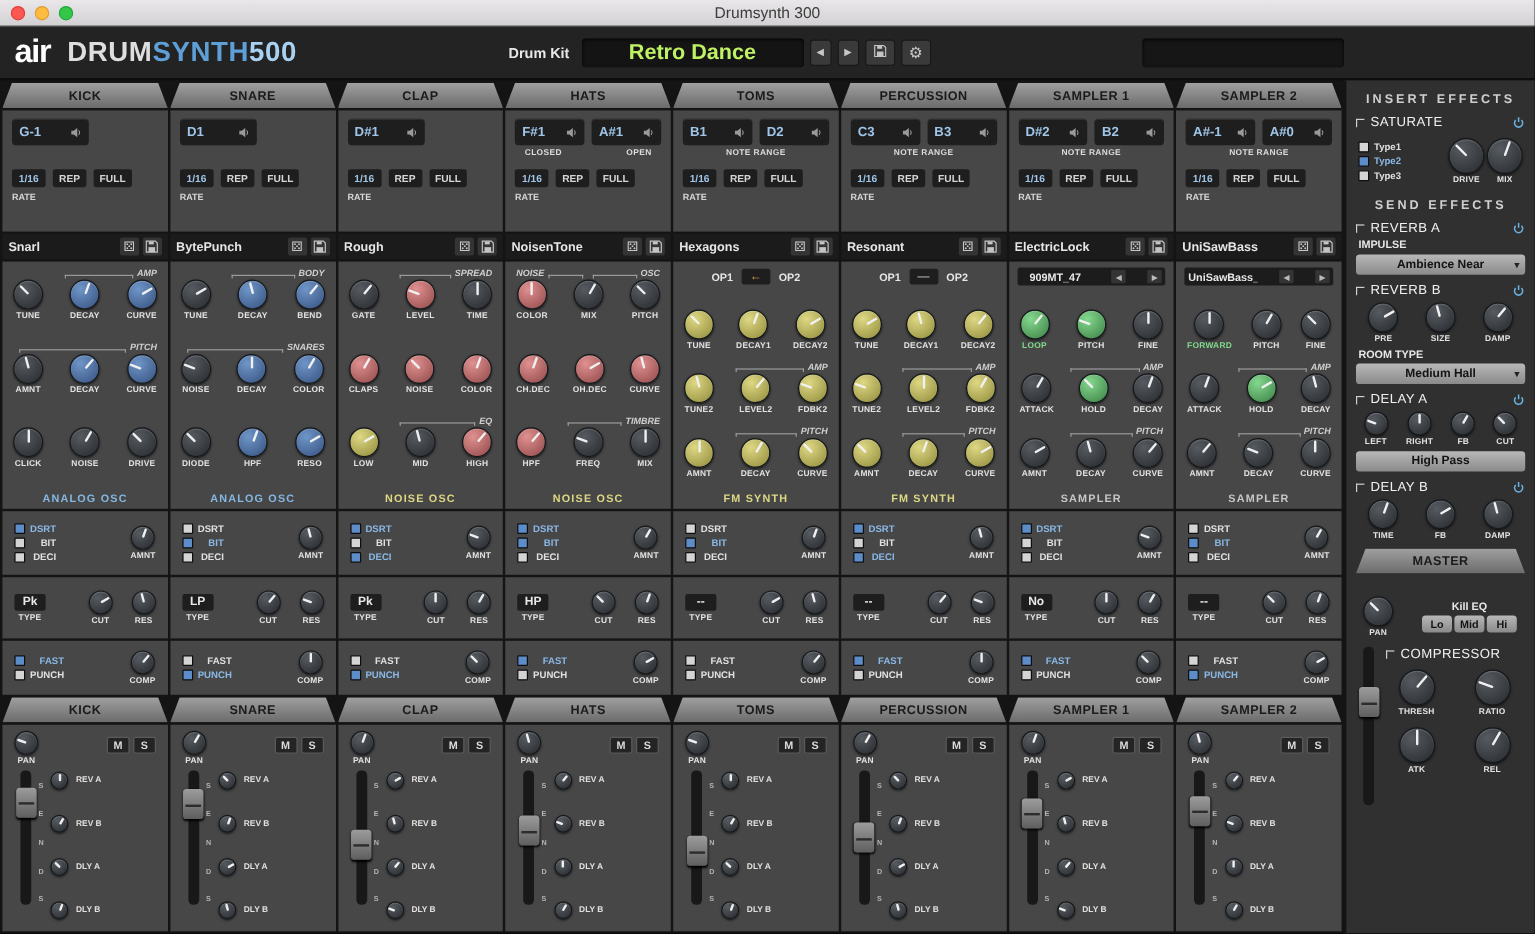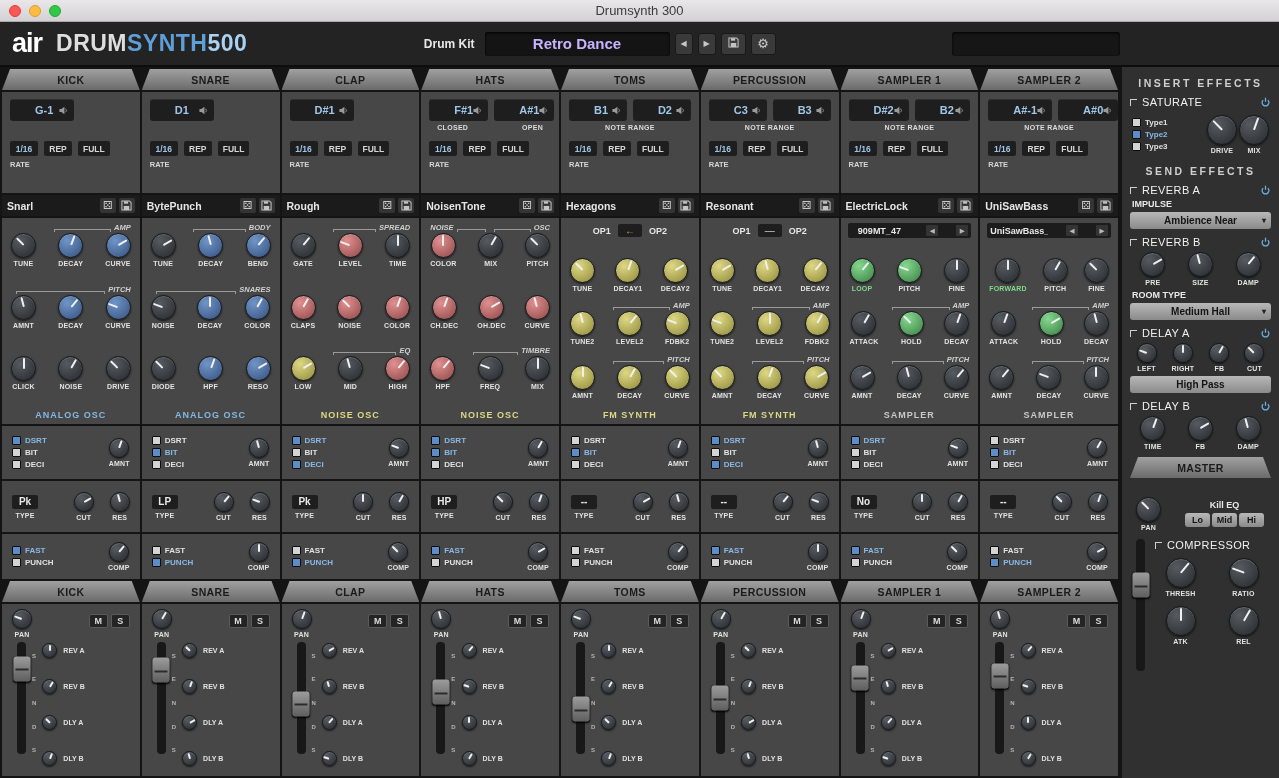--- a/index.html
+++ b/index.html
@@ -19,22 +19,22 @@
 
   
   .header { height:45px; background:#232323; border-bottom:2px solid #0d0d0d; display:flex;
     align-items:center; padding:0 12px; flex:0 0 auto; }
   .logo { font-weight:800; font-size:27px; color:#fff; letter-spacing:-1px; margin-right:14px; }
   .apptitle { font-size:23px; font-weight:800; letter-spacing:.5px; white-space:nowrap; }
   .apptitle .t1 { color:#dedede; } .apptitle .t2 { color:#5f9fd8; } .apptitle .t3 { color:#a9d2f2; }
   .spacer { flex:1; }
   .kit { display:flex; align-items:center; gap:5px; }
   .kitlabel { font-size:12px; font-weight:700; color:#e8e8e8; margin-right:5px; }
-  .kitname { width:185px; height:24px; background:#141414; border-radius:3px; color:#c4b5fd; font-weight:700;
-    font-size:15px; display:flex; align-items:center; justify-content:center; box-shadow:inset 0 1px 3px #000; }
+  .kitname { width:185px; height:24px; background:#141414; border-radius:3px; color:#bef264; font-weight:700;
+    font-size:18px; display:flex; align-items:center; justify-content:center; box-shadow:inset 0 1px 3px #000; }
   .navbtn { width:18px; height:22px; background:#3a3a3a; border:1px solid #191919; border-radius:3px;
     color:#c8c8c8; font-size:8px; display:flex; align-items:center; justify-content:center; }
   .iconbtn { width:25px; height:22px; background:#3a3a3a; border:1px solid #191919; border-radius:3px;
     color:#c8c8c8; font-size:13px; display:flex; align-items:center; justify-content:center; }
   .displayfield { width:168px; height:24px; background:#161616; border-radius:3px;
     box-shadow:inset 0 1px 3px #000; margin-right:147px; }
 
   
   .main { flex:1; display:flex; background:#141414; min-height:0; }
   #channels { flex:1; display:grid; grid-template-columns:repeat(8,1fr); gap:2px; padding:2px; min-width:0; }
@@ -43,21 +43,21 @@
 
   .tab { height:21px; flex:0 0 auto; background:linear-gradient(#a0a0a0,#6b6b6b); color:#1b1b1b;
     font-weight:700; font-size:10.5px; letter-spacing:.4px; display:flex; align-items:center; justify-content:center;
     clip-path:polygon(8px 0, calc(100% - 8px) 0, 100% 100%, 0 100%); }
 
   
   .topblock { height:101px; flex:0 0 auto; padding:7px 8px 4px; }
   .noterow { display:flex; gap:6px; }
   .notebtn { flex:1; max-width:64px; height:22px; background:#1e1e1e; border-radius:3px; display:flex;
     align-items:center; justify-content:space-between; padding:0 6px; box-shadow:inset 0 1px 0 rgba(255,255,255,.08); }
-  .notetxt { color:#9fc6e8; font-weight:700; font-size:11px;margin-left:19px; }
+  .notetxt { color:#9fc6e8; font-weight:700; font-size:11px; }
   .spk { display:flex; }
   .caprow { display:flex; justify-content:space-between; padding:0 8px; margin-top:3px; height:10px;
     font-size:7px; font-weight:700; color:#dcdcdc; letter-spacing:.3px; }
   .caprow.single { justify-content:center; }
   .raterow { display:flex; gap:6px; margin-top:7px; }
   .smbtn { height:15px; min-width:28px; padding:0 5px; background:#1e1e1e; border-radius:2px; display:flex;
     align-items:center; justify-content:center; font-size:8.5px; font-weight:700; color:#d6d6d6; }
   .smbtn.blue { color:#9fc6e8; }
   .ratelabel { margin-top:4px; font-size:7.5px; font-weight:700; color:#d6d6d6; }
 
@@ -105,21 +105,21 @@
   .c-red .cap    { background:radial-gradient(circle at 35% 30%, #e09090, #8f4848); }
   .c-yellow .cap { background:radial-gradient(circle at 35% 30%, #ded884, #8f8a3a); }
   .c-green .cap  { background:radial-gradient(circle at 35% 30%, #84d88e, #3b7f44); }
   .kl { font-size:7px; font-weight:700; color:#e2e2e2; letter-spacing:.2px; white-space:nowrap; }
 
   
   .ckpanel { flex:0 0 auto; display:flex; align-items:center; justify-content:space-between; padding:5px 10px; }
   .ckpanel.degrade { height:53px; }
   .ckpanel.trans { height:45px; }
   .cklist { display:flex; flex-direction:column; gap:3px; }
-  .ckrow, .typerow { display:flex; align-items:center; gap:4px; }
+  .ckrow, .typerow { display:flex; align-items:center; gap:4px;justify-content:space-between; }
   .ck { width:9px; height:9px; background:#d4d4d4; border:1px solid #0e0e0e; border-radius:1px; flex:0 0 auto; }
   .ck.on { background:#5d8dc8; }
   .cklabel { font-size:8px; font-weight:700; color:#e0e0e0; }
   .cklabel.on { color:#8ab8e6; }
 
   
   .filterp { height:51px; flex:0 0 auto; display:flex; align-items:center; justify-content:space-between; padding:4px 10px; }
   .typecol { display:flex; flex-direction:column; align-items:center; gap:3px; }
   .typebtn { width:26px; height:14px; background:#1e1e1e; border-radius:2px; color:#e8e8e8; font-weight:700;
     font-size:10px; display:flex; align-items:center; justify-content:center; }

